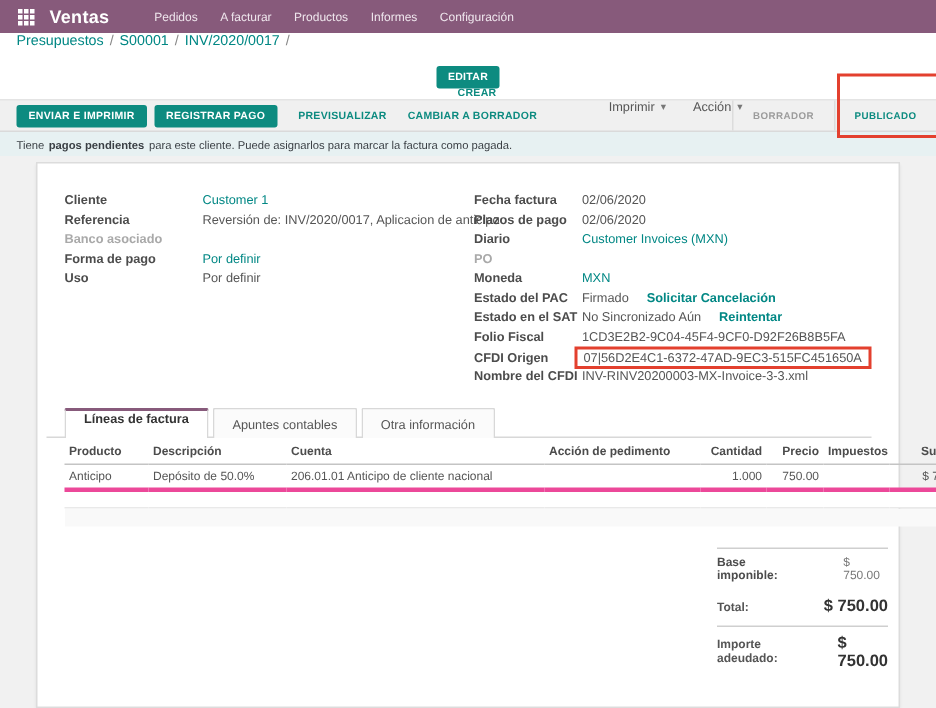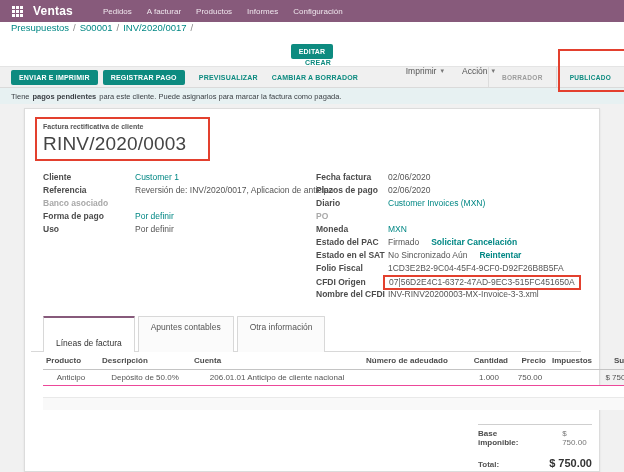--- a/index.html
+++ b/index.html
@@ -59,28 +59,28 @@
   .f-label { font-weight:bold; color:#4c4c4c; flex-shrink:0; }
   .f-label.muted { color:#a9a9a9; }
   .f-value { color:#555; }
   .f-value.link { color:#018784; cursor:pointer; }
   .action-link { color:#018784; font-weight:bold; margin-left:12px; cursor:pointer; }
   .cfdi-highlight { display:inline-block; border:2px solid #e3402e; padding:0 4px; margin-left:-5px; line-height:11px; color:#555; }
 
   
   .tabs { display:flex; margin:14px 0 0 -12px; padding-left:12px; border-bottom:1px solid #d8d8d8; }
   .tab { font-size:8.5px; color:#555; padding:5px 12px 4px; border:1px solid #d8d8d8; border-bottom:none; background:#fbfbfb; margin-right:3px; cursor:pointer; position:relative; top:1px; border-radius:1px 1px 0 0; }
-  .tab.active { background:#fff; color:#333; border-top:2px solid #875A7B; padding-top:20px; }
+  .tab.active { background:#fff; color:#333; border-top:2px solid #875A7B; padding-top:0;font-weight:bold; }
 
   
   table { width:100%; border-collapse:collapse; font-size:8px; table-layout:fixed; }
   th { text-align:left; font-weight:bold; color:#4c4c4c; padding:4px 3px; border-bottom:1px solid #c4c4c4; white-space:nowrap; overflow:hidden; }
   td { padding:3px 3px; color:#555; white-space:nowrap; overflow:hidden; }
   .num { text-align:right; }
-  tr.data-row td { border-bottom:1px solid #ec4899;text-align:center; }
+  tr.data-row td { border-bottom:3px solid #ec4899; }
   tr.stripe-a td { background:#f9f9f9; height:12px; padding:0; }
   tr.stripe-b td { background:#fff; height:12px; padding:0; border-bottom:1px solid #e9e9e9; }
 
   
   .totals { display:flex; justify-content:flex-end; margin-top:14px; margin-right:-11px; }
   .totals-inner { width:114px; }
   .t-row { display:flex; justify-content:space-between; align-items:baseline; padding:4px 0;gap:25px; }
   .t-row.base { border-top:1px solid #cfcfcf; font-size:8px; }
   .t-row.base .t-label { font-weight:bold; color:#4c4c4c; }
   .t-row.base .t-value { color:#777; }
@@ -158,24 +158,20 @@
 
   <div class="warning-bar">
     <span>Tiene</span>
     <b>pagos pendientes</b>
     <span>para este cliente. Puede asignarlos para marcar la factura como pagada.</span>
   </div>
 
   <div class="content">
     <div class="sheet">
 
-      <div class="title-box">
-        <div class="doc-type">Factura rectificativa de cliente</div>
-        <div class="doc-number">RINV/2020/0003</div>
-      </div>
 
       <div class="fields">
         <div class="col-left">
           <div class="field-row">
             <span class="f-label">Cliente</span>
             <span class="f-value link">Customer 1</span>
           </div>
           <div class="field-row">
             <span class="f-label">Referencia</span>
             <span class="f-value">Reversión de: INV/2020/0017, Aplicacion de anticipo</span>
@@ -257,21 +253,21 @@
           <col style="width:44px">
             <col style="width:38px">
             <col style="width:44px">
             <col style="width:56px">
         </colgroup>
         <thead>
           <tr>
             <th>Producto</th>
             <th>Descripción</th>
             <th>Cuenta</th>
-            <th>Número de adeudado</th>
+            <th>Acción de pedimento</th>
             <th class="num">Cantidad</th>
             <th class="num">Precio</th>
             <th>Impuestos</th>
             <th class="num">Subtotal</th>
 
           </tr>
         </thead>
         <tbody>
           <tr class="data-row">
             <td>Anticipo</td>

